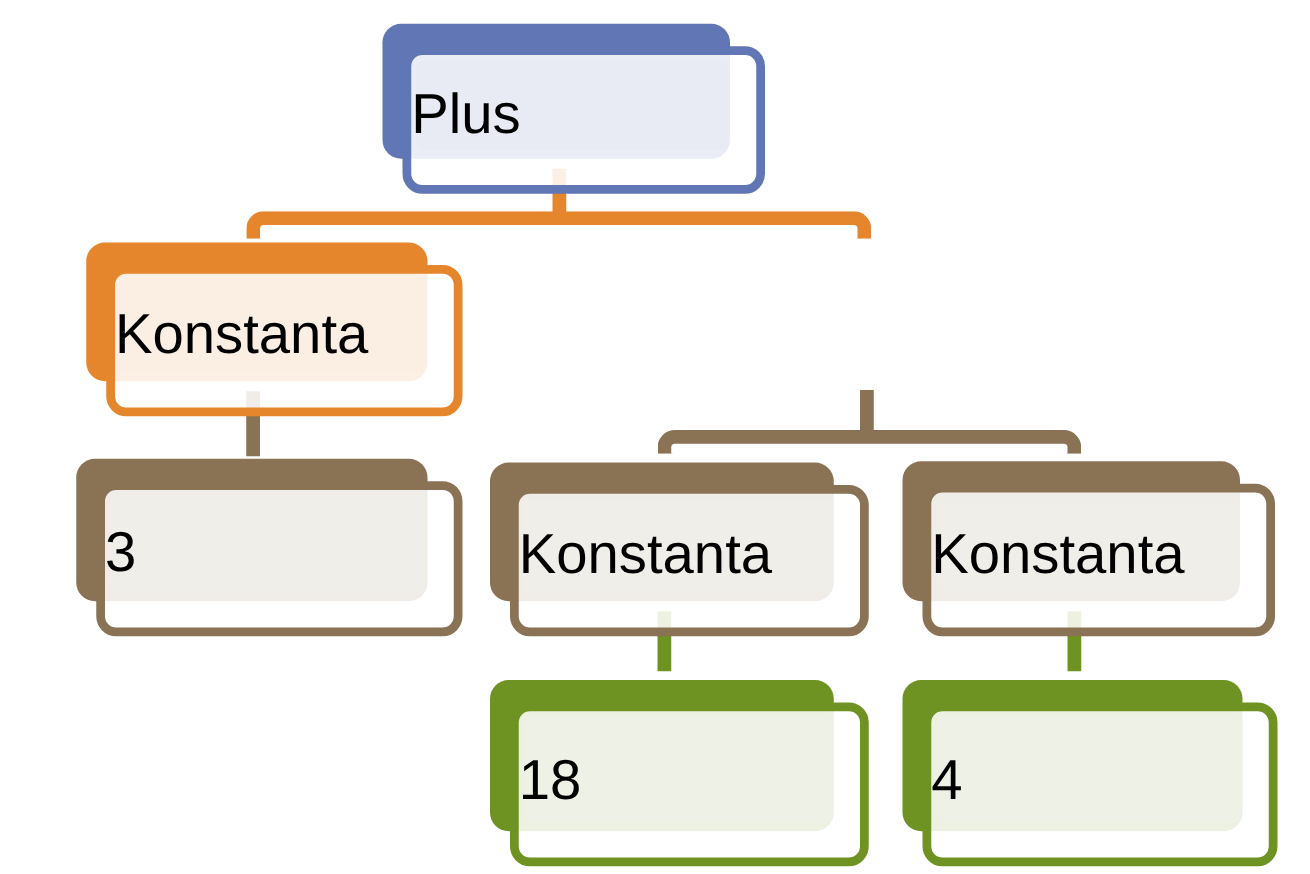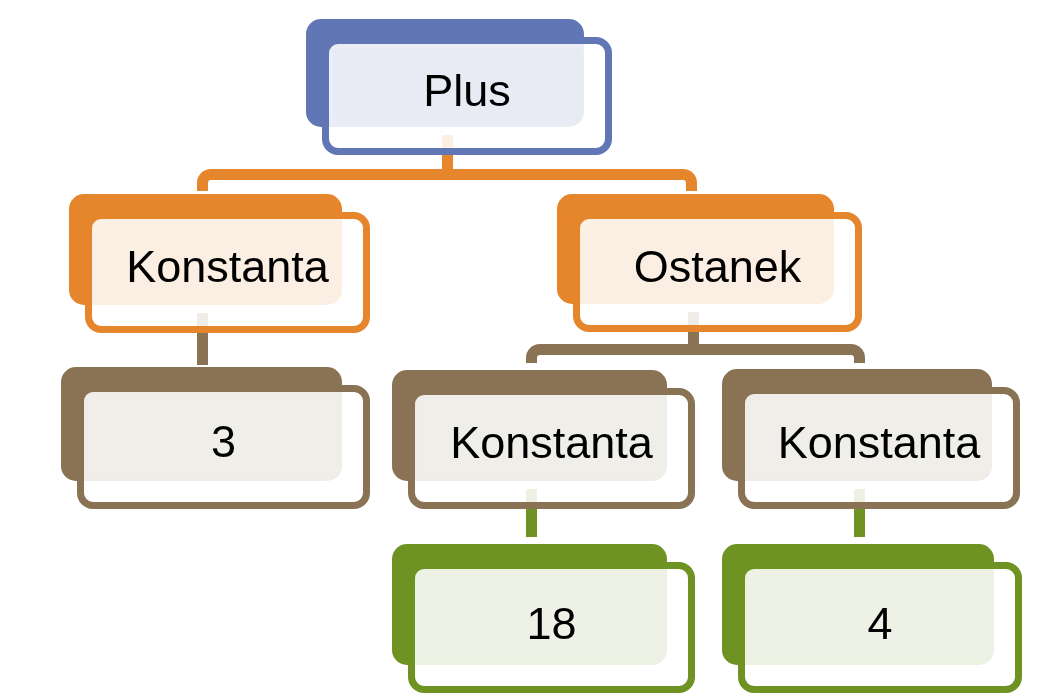--- a/index.html
+++ b/index.html
@@ -24,21 +24,20 @@
     border-radius: 15px;
   }
   .node .front {
     position: absolute;
     inset: 0;
     background: rgba(255,255,255,0.87);
     border: 7px solid var(--c);
     border-radius: 16px;
     display: flex;
     align-items: center;
-    justify-content: center;
     padding-bottom: 12px;
   }
   .node.green .front { padding-bottom: 8px; }
   .node .tint {
     position: absolute;
     left: 4px; top: 4px; right: 22px; bottom: 28px;
     background: var(--tint);
     border-radius: 6px;
   }
   .node .label {
@@ -87,27 +86,20 @@
   </div>
 
   <div class="node orange" style="left: 85px; top: 212px; width: 285px; height: 121px; --c: #E6862C; --tint: #FBEEE2;">
     <div class="back"></div>
     <div class="front">
       <div class="tint"></div>
       <span class="label">Konstanta</span>
     </div>
   </div>
 
-  <div class="node orange" style="left: 573px; top: 212px; width: 289px; height: 120px; --c: #E6862C; --tint: #FBEEE2;">
-    <div class="back"></div>
-    <div class="front">
-      <div class="tint"></div>
-      <span class="label">Ostanek</span>
-    </div>
-  </div>
 
   <div class="node brown" style="left: 77px; top: 385px; width: 293px; height: 124px; --c: #8A7254; --tint: #F0EEE8;">
     <div class="back"></div>
     <div class="front">
       <div class="tint"></div>
       <span class="label">3</span>
     </div>
   </div>
 
   <div class="node brown" style="left: 408px; top: 388px; width: 287px; height: 121px; --c: #8A7254; --tint: #F0EEE8;">

